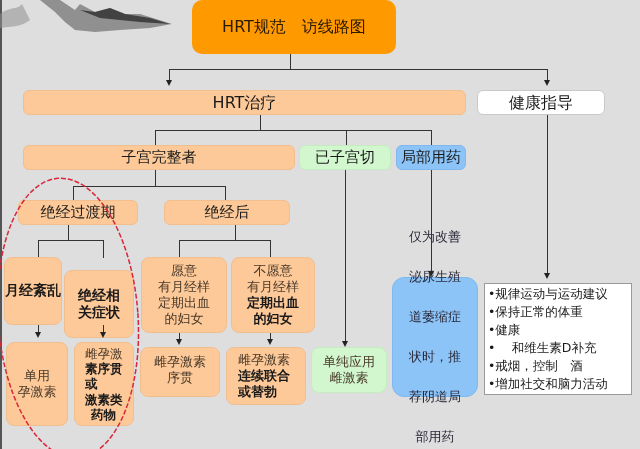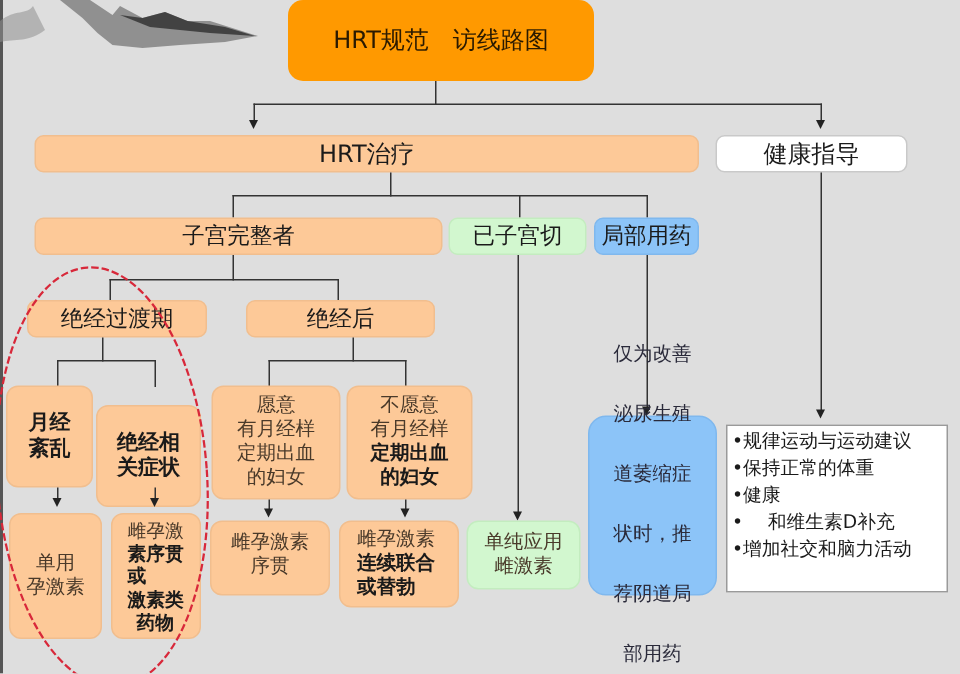--- a/index.html
+++ b/index.html
@@ -91,21 +91,21 @@
 <div class="line" style="left:68px;top:225px;width:1px;height:16px;"></div>
 <div class="line" style="left:38px;top:240px;width:66px;height:1px;"></div>
 <div class="line" style="left:38px;top:240px;width:1px;height:18px;"></div>
 <div class="line" style="left:103px;top:240px;width:1px;height:18px;"></div>
 
 <div class="line" style="left:235px;top:225px;width:1px;height:16px;"></div>
 <div class="line" style="left:179px;top:240px;width:92px;height:1px;"></div>
 <div class="line" style="left:179px;top:240px;width:1px;height:18px;"></div>
 <div class="line" style="left:270px;top:240px;width:1px;height:18px;"></div>
 
-<div class="box peach bold" style="left:4px;top:257px;width:58px;height:68px;font-size:14px;flex-direction:column;">
+<div class="box peach bold" style="left:4px;top:257px;width:58px;height:68px;font-size:14px;">
   <span>月经</span>
   <span>紊乱</span>
 </div>
 <div class="box peach bold" style="left:64px;top:257px;width:70px;height:68px;font-size:14px;flex-direction:column;margin-top:13px;">
   <span>绝经相</span>
   <span>关症状</span>
 </div>
 
 <div class="box peach serif" style="left:141px;top:257px;width:86px;height:76px;font-size:13px;flex-direction:column;">
   <span>愿意</span>
@@ -169,18 +169,19 @@
   <span>部用药</span>
 </div>
 
 <div class="line" style="left:547px;top:115px;width:1px;height:159px;"></div>
 <div class="arrow" style="left:544px;top:273px;"></div>
 <div class="list-box">
   <div>•规律运动与运动建议</div>
   <div>•保持正常的体重</div>
   <div>•健康</div>
   <div>•　 和维生素D补充</div>
+  <div>•戒烟，控制　酒</div>
   <div>•增加社交和脑力活动</div>
 </div>
 
 <svg style="position:absolute;left:0;top:0;pointer-events:none" width="640" height="449">
   <ellipse cx="68" cy="318" rx="70" ry="140" fill="none" stroke="#d8283a" stroke-width="1.5" stroke-dasharray="5,2" transform="rotate(-4 68 318)"></ellipse>
 </svg>
 
 </body></html>

